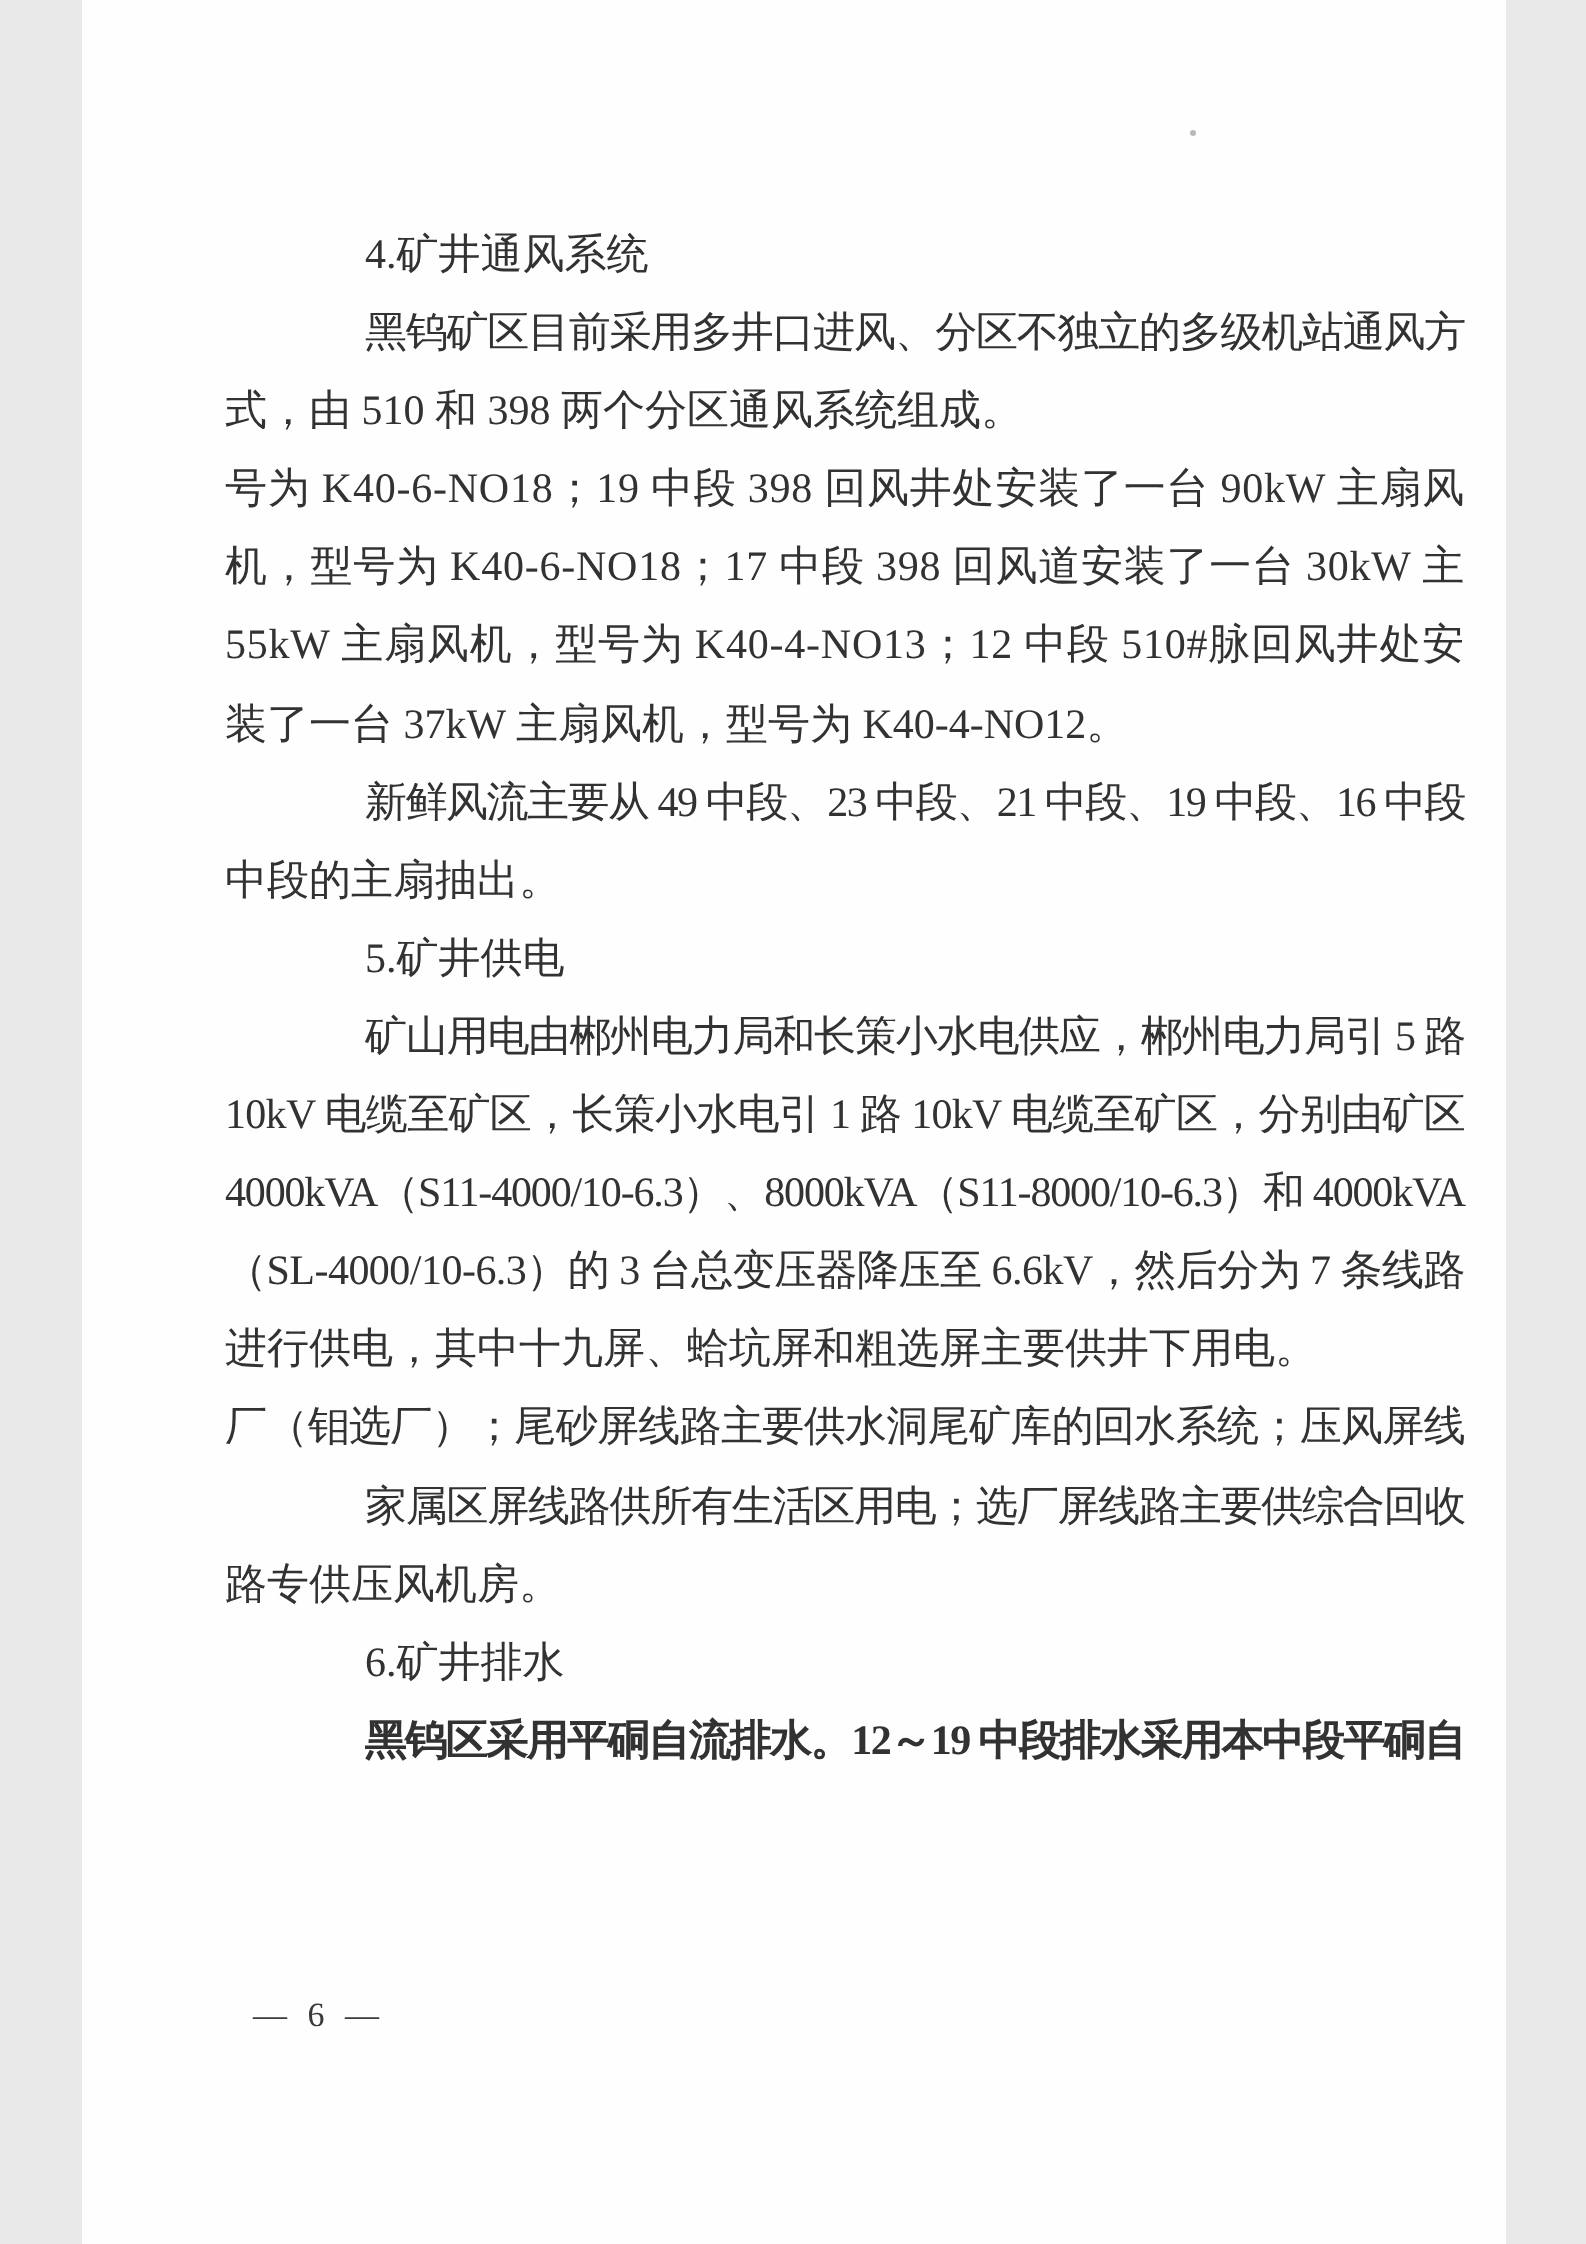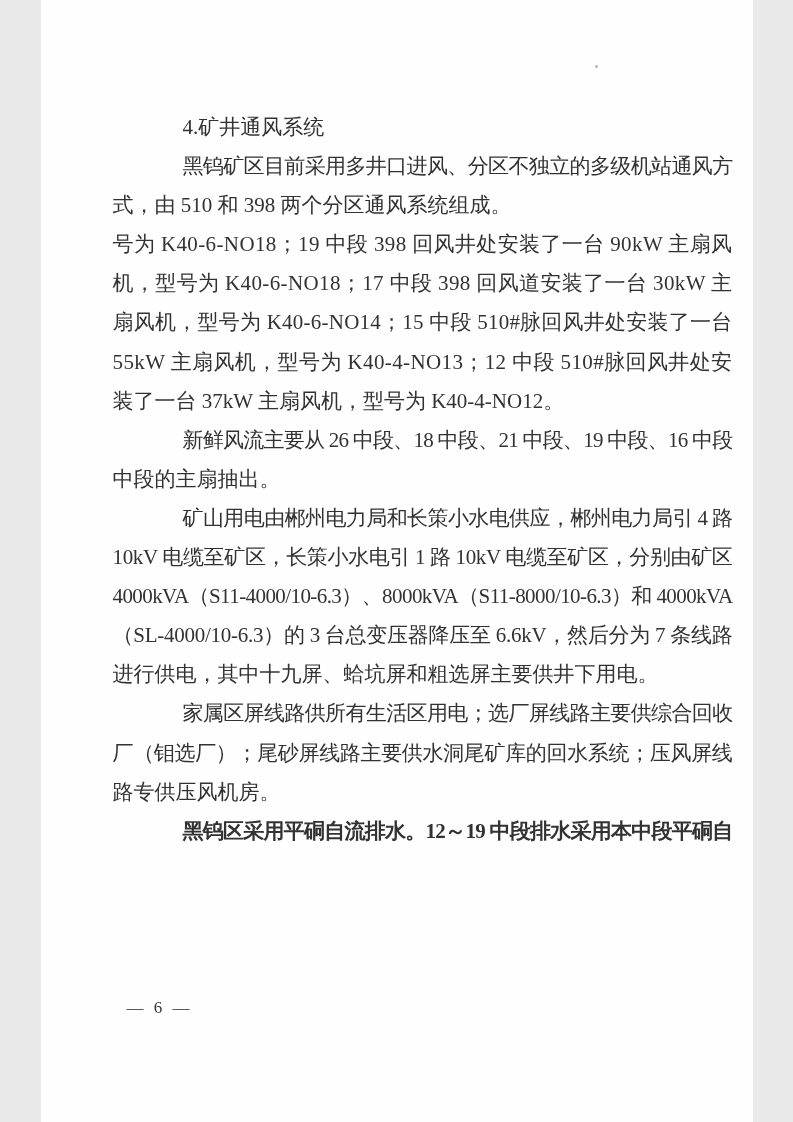--- a/index.html
+++ b/index.html
@@ -67,30 +67,31 @@
   <div class="speck-tick1"></div>
   <div class="speck-tick2"></div>
   <div class="edge-line"></div>
 
   <div class="text-col" id="text-col">
       <div class="line first"><span class="t">4.矿井通风系统</span></div>
       <div class="line first fill"><span class="t" style="letter-spacing: -0.62963px;">黑钨矿区目前采用多井口进风、分区不独立的多级机站通风方</span></div>
       <div class="line"><span class="t">式，由 510 和 398 两个分区通风系统组成。</span></div>
       <div class="line fill"><span class="t" style="letter-spacing: 0.38244px;">号为 K40-6-NO18；19 中段 398 回风井处安装了一台 90kW 主扇风</span></div>
       <div class="line fill"><span class="t" style="letter-spacing: 0.38244px;">机，型号为 K40-6-NO18；17 中段 398 回风道安装了一台 30kW 主</span></div>
-      <div class="line fill"><span class="t" style="letter-spacing: 0.23758px;">扇风机，型号为 K40-6-NO14；15 中段 510#脉回风井处安装了一台</span></div>
       <div class="line fill"><span class="t" style="letter-spacing: 0.391768px;">55kW 主扇风机，型号为 K40-4-NO13；12 中段 510#脉回风井处安</span></div>
       <div class="line"><span class="t">装了一台 37kW 主扇风机，型号为 K40-4-NO12。</span></div>
-      <div class="line first fill"><span class="t" style="letter-spacing: -0.743243px;">新鲜风流主要从 26 中段、18 中段、21 中段、19 中段、16 中段</span></div>
+      <div class="line first fill"><span class="t" style="letter-spacing: -0.743243px;">新鲜风流主要从 49 中段、23 中段、21 中段、19 中段、16 中段</span></div>
       <div class="line"><span class="t">中段的主扇抽出。</span></div>
-      <div class="line first fill"><span class="t" style="letter-spacing: -0.586207px;">矿山用电由郴州电力局和长策小水电供应，郴州电力局引 4 路</span></div>
+      <div class="line first"><span class="t">5.矿井供电</span></div>
+      <div class="line first fill"><span class="t" style="letter-spacing: -0.586207px;">矿山用电由郴州电力局和长策小水电供应，郴州电力局引 5 路</span></div>
       <div class="line fill"><span class="t" style="letter-spacing: -0.35074px;">10kV 电缆至矿区，长策小水电引 1 路 10kV 电缆至矿区，分别由矿区</span></div>
       <div class="line fill"><span class="t" style="letter-spacing: -0.578933px;">4000kVA（S11-4000/10-6.3）、8000kVA（S11-8000/10-6.3）和 4000kVA</span></div>
       <div class="line fill"><span class="t" style="letter-spacing: -0.261111px;">（SL-4000/10-6.3）的 3 台总变压器降压至 6.6kV，然后分为 7 条线路</span></div>
       <div class="line"><span class="t">进行供电，其中十九屏、蛤坑屏和粗选屏主要供井下用电。</span></div>
+      <div class="line fill"><span class="t" style="letter-spacing: -0.333333px;">厂（钼选厂）；尾砂屏线路主要供水洞尾矿库的回水系统；压风屏线</span></div>
       <div class="line first fill"><span class="t" style="letter-spacing: -0.62963px;">家属区屏线路供所有生活区用电；选厂屏线路主要供综合回收</span></div>
-      <div class="line fill"><span class="t" style="letter-spacing: -0.333333px;">厂（钼选厂）；尾砂屏线路主要供水洞尾矿库的回水系统；压风屏线</span></div>
       <div class="line"><span class="t">路专供压风机房。</span></div>
+      <div class="line first"><span class="t">6.矿井排水</span></div>
       <div class="line first fill"><span class="t" style="letter-spacing: -0.741667px; font-weight: bold;">黑钨区采用平硐自流排水。12～19 中段排水采用本中段平硐自</span></div>
     </div>
 
   <div class="page-number">— 6 —</div>
 </div>
 
 </body></html>

